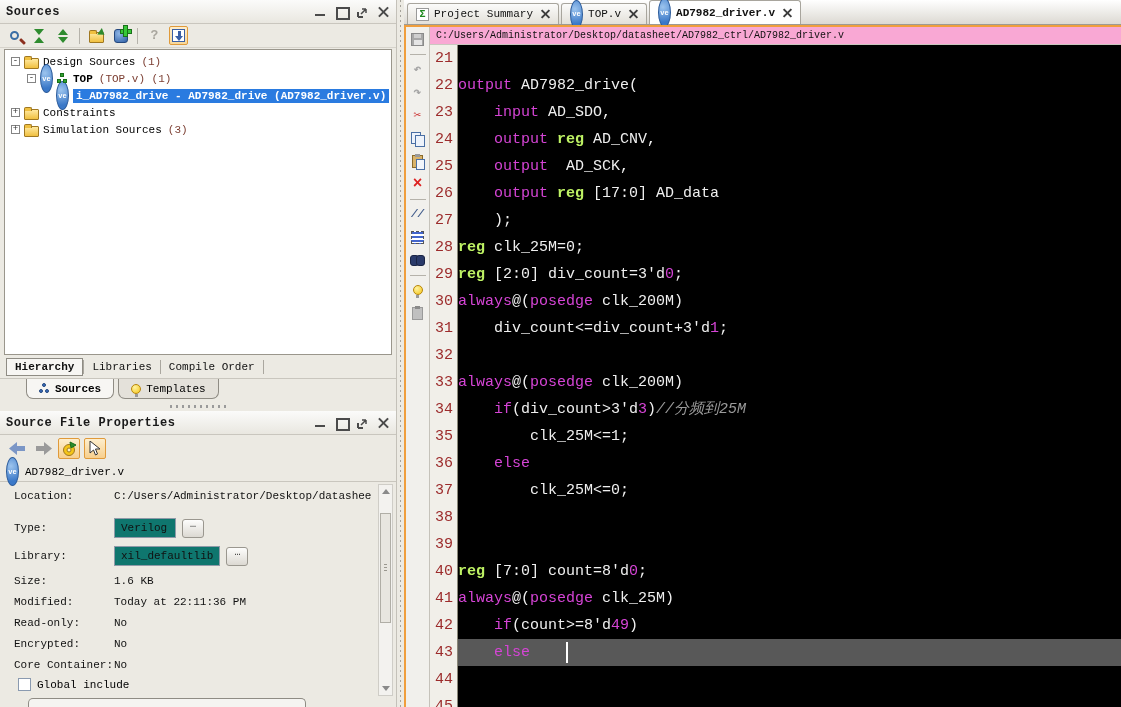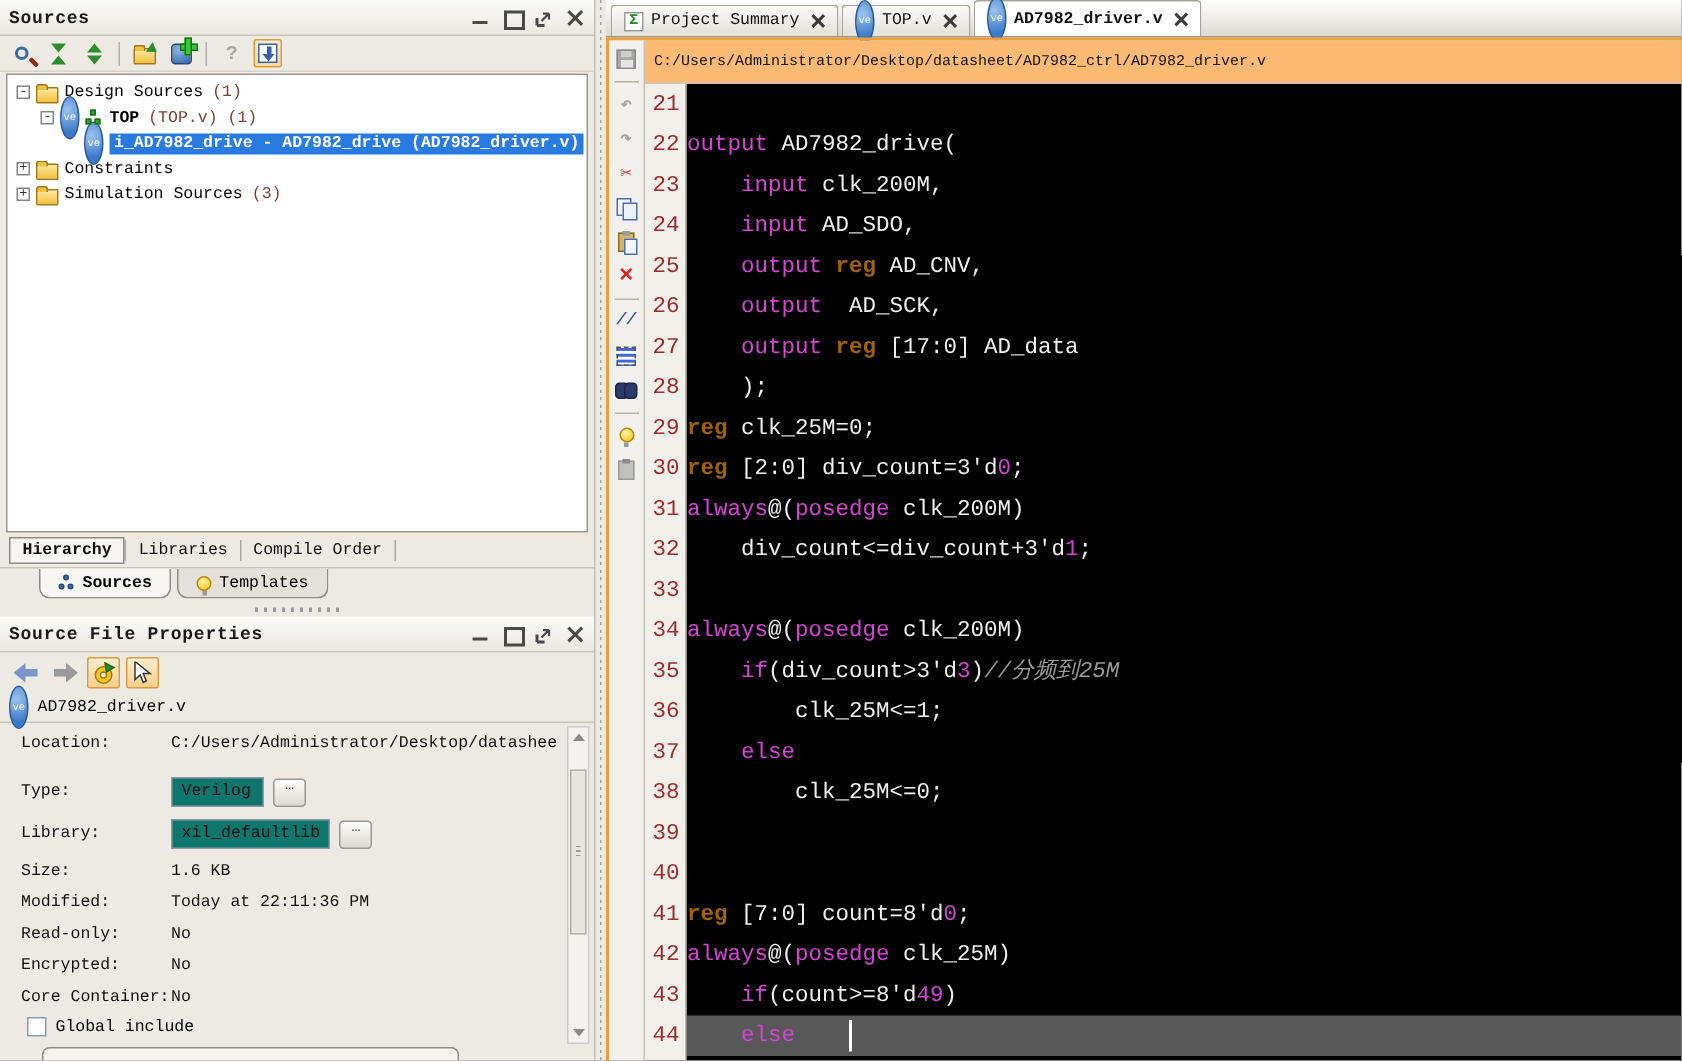--- a/index.html
+++ b/index.html
@@ -39,21 +39,21 @@
   .tbtn.active-tool { border:1px solid #e09a3a; background:linear-gradient(#fdeecd,#f7d79a); border-radius:2px; }
   .scrollto-inner { width:13px; height:13px; background:#fff; border:1px solid #3a5fa5; position:relative; }
   .scrollto-inner::before { content:""; position:absolute; left:4.5px; top:1px; width:3px; height:5px; background:#3a5fa5; }
   .scrollto-inner::after { content:""; position:absolute; left:2px; top:6px; width:0; height:0; border-left:4.5px solid transparent; border-right:4.5px solid transparent; border-top:5px solid #3a5fa5; }
 
   
   .tree-box { position:absolute; left:4px; right:4px; top:49px; height:306px; background:#fff; border:1px solid #9a968c; overflow:hidden; padding-top:3px; }
   .tree-row { height:17px; display:flex; align-items:center; gap:4px; font-size:11px; color:#000; white-space:nowrap; }
   .expander { width:9px; height:9px; min-width:9px; border:1px solid #848484; background:#fff; font-size:9px; line-height:7px; text-align:center; color:#333; }
   .ve-badge { width:13px; height:29px; min-width:13px; border-radius:50%; border:1px solid #2a5a9a;
-    background:radial-gradient(circle at 35% 30%,#9cc4ee,#3a78c8 75%); color:#fff; font-size:7px; font-weight:normal;
+    background:radial-gradient(circle at 35% 30%,#9cc4ee,#3a78c8 75%); color:#fff; font-size:7px; font-weight:bold;
     display:flex; align-items:center; justify-content:center; }
   .mod-icon { width:12px; height:12px; min-width:12px; position:relative; }
   .mod-icon i { position:absolute; width:4px; height:4px; background:#2fa12f; border:1px solid #1a701a; }
   .mod-icon i:nth-child(1){ left:3px; top:0; } .mod-icon i:nth-child(2){ left:0; top:6px; } .mod-icon i:nth-child(3){ left:6px; top:6px; }
   .tree-label.bold { font-weight:bold; }
   .tree-suffix { color:#7d4034; margin-left:2px; }
   .tree-row .sel { background:#2a7be0; color:#fff; font-weight:bold; padding:1px 3px; }
 
   
   .view-tabs { position:absolute; left:0; right:0; top:356px; height:23px; display:flex; align-items:center; gap:0;
@@ -137,28 +137,28 @@
   .del-glyph { color:#dd2222; font-weight:bold; font-size:16px; }
   .cmt-glyph { color:#3f5a8a; font-weight:bold; font-size:11px; font-style:italic; }
   .block-ic { width:13px; height:13px; border:1px dashed #555; background:repeating-linear-gradient(180deg,#4466cc 0 2px,#fff 2px 4px); }
   .bino-ic { width:15px; height:10px; position:relative; }
   .bino-ic::before,.bino-ic::after { content:""; position:absolute; top:0; width:7px; height:9px; background:#2a3a6a; border-radius:3px; border:1px solid #1a2444; }
   .bino-ic::before { left:0; } .bino-ic::after { right:0; }
   .clip2 { width:11px; height:13px; background:#c0c0c0; border:1px solid #9a9a9a; position:relative; }
   .clip2::before { content:""; position:absolute; left:2px; top:-2px; width:5px; height:3px; background:#8a8a8a; }
 
   .ed-main { flex:1; display:flex; flex-direction:column; min-width:0; }
-  .path-bar { height:29px; background:#fdba74; border-bottom:1px solid #cac7bf; display:flex; align-items:center; padding-left:6px; font-size:10px; color:#111; white-space:nowrap; }
+  .path-bar { height:18px; background:#f9a8d4; border-bottom:1px solid #cac7bf; display:flex; align-items:center; padding-left:6px; font-size:10px; color:#111; white-space:nowrap; }
   .code-wrap { flex:1; display:flex; min-height:0; background:#000; }
   .gutter { width:28px; background:#f1efe9; border-right:1px solid #8a8778; }
   .gut-row { height:27px; line-height:27px; text-align:right; padding-right:4px; font-size:15px; color:#9c2b2b; }
   .code-lines { flex:1; position:relative; overflow:hidden; }
   .code-line { height:27px; line-height:27px; font-size:15px; white-space:pre; color:#efefef; position:relative; }
   .code-line.current { background:#585858; }
-  .tk-k { color:#d544d5; } .tk-r { color:#a16207; font-weight:bold; } .tk-n { color:#d544d5; }
+  .tk-k { color:#d544d5; } .tk-r { color:#bef264; font-weight:bold; } .tk-n { color:#d544d5; }
   .tk-c { color:#9a9a9a; font-style:italic; } .tk-w { color:#efefef; }
   .cursor { position:absolute; left:108px; top:3px; width:2px; height:21px; background:#fff; }
 </style>
 </head>
 <body>
 
 <div class="app">
 
   <div class="left-col">
 
@@ -441,21 +441,20 @@
               <div class="gut-row">40</div>
               <div class="gut-row">41</div>
               <div class="gut-row">42</div>
               <div class="gut-row">43</div>
               <div class="gut-row">44</div>
               <div class="gut-row">45</div>
             </div>
           <div class="code-lines">
               <div class="code-line"></div>
               <div class="code-line"><span class="tk-k">output</span><span class="tk-w"> AD7982_drive(</span></div>
-              <div class="code-line"><span class="tk-w">    </span><span class="tk-k">input</span><span class="tk-w"> clk_200M,</span></div>
               <div class="code-line"><span class="tk-w">    </span><span class="tk-k">input</span><span class="tk-w"> AD_SDO,</span></div>
               <div class="code-line"><span class="tk-w">    </span><span class="tk-k">output</span><span class="tk-w"> </span><span class="tk-r">reg</span><span class="tk-w"> AD_CNV,</span></div>
               <div class="code-line"><span class="tk-w">    </span><span class="tk-k">output</span><span class="tk-w">  AD_SCK,</span></div>
               <div class="code-line"><span class="tk-w">    </span><span class="tk-k">output</span><span class="tk-w"> </span><span class="tk-r">reg</span><span class="tk-w"> [17:0] AD_data</span></div>
               <div class="code-line"><span class="tk-w">    );</span></div>
               <div class="code-line"><span class="tk-r">reg</span><span class="tk-w"> clk_25M=0;</span></div>
               <div class="code-line"><span class="tk-r">reg</span><span class="tk-w"> [2:0] div_count=3'd</span><span class="tk-n">0</span><span class="tk-w">;</span></div>
               <div class="code-line"><span class="tk-k">always</span><span class="tk-w">@(</span><span class="tk-k">posedge</span><span class="tk-w"> clk_200M)</span></div>
               <div class="code-line"><span class="tk-w">    div_count&lt;=div_count+3'd</span><span class="tk-n">1</span><span class="tk-w">;</span></div>
               <div class="code-line"></div>

